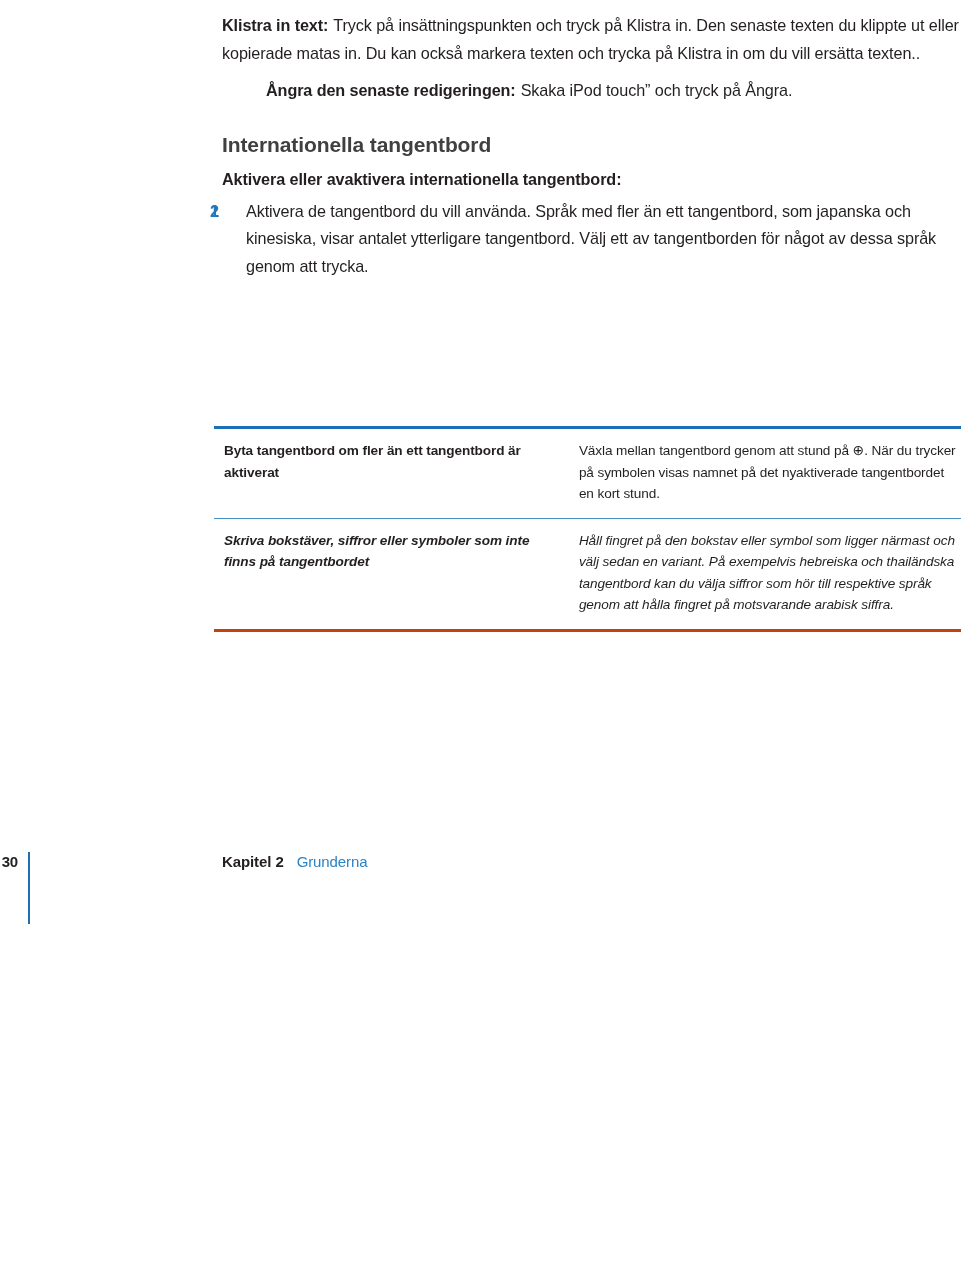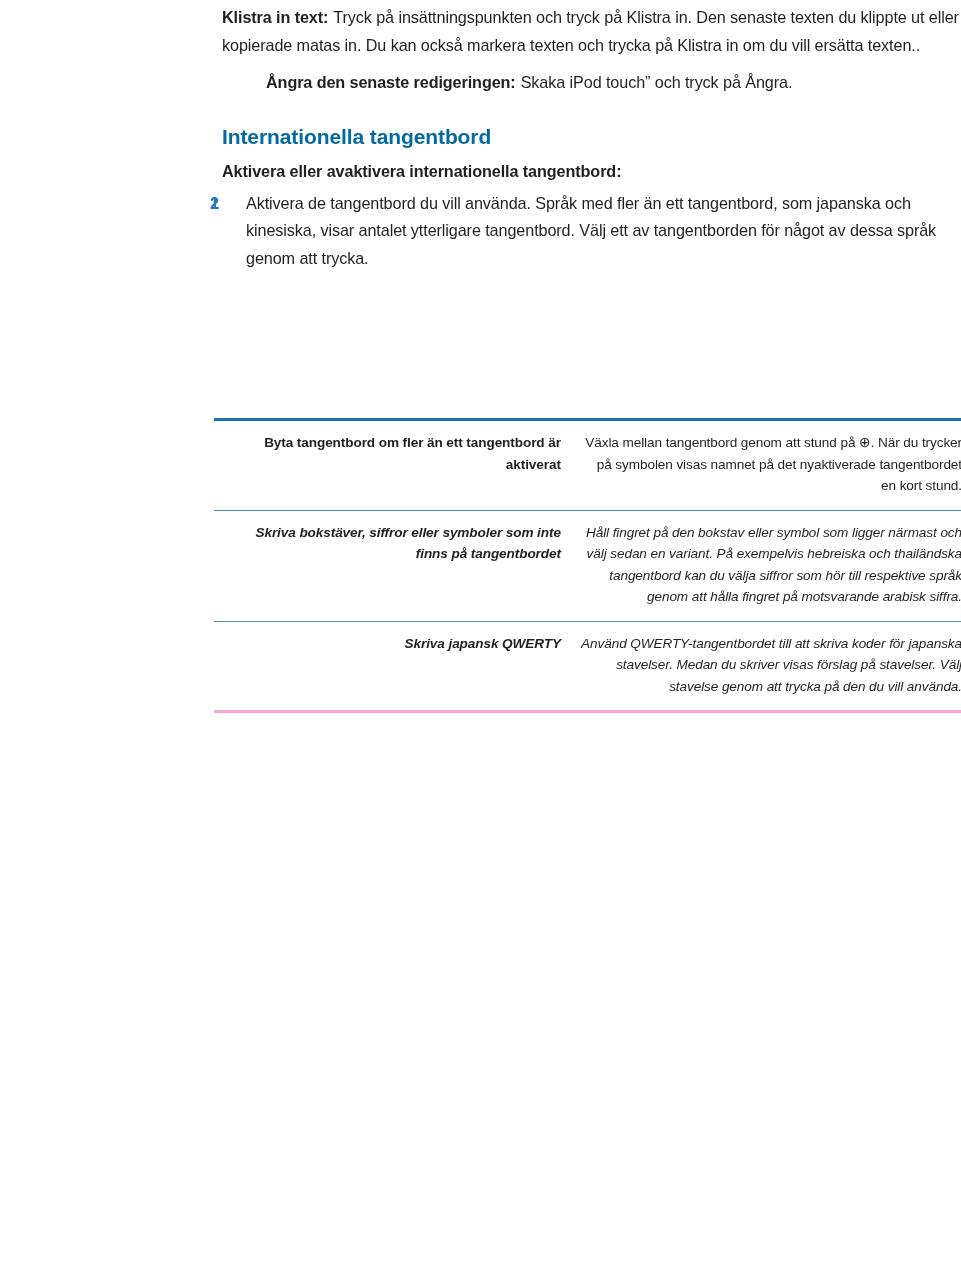--- a/index.html
+++ b/index.html
@@ -11,21 +11,21 @@
     width: 961px;
     height: 1276px;
     position: relative;
     font-family: "Liberation Sans", sans-serif;
     color: #231f20;
     -webkit-font-smoothing: antialiased;
   }
 
   .page {
     position: absolute;
-    left: 0; top: 4px;
+    left: 0; top: 12px;
     width: 961px;
     height: 912px;
     overflow: hidden;
   }
 
   
   .content {
     position: absolute;
     left: 222px;
     top: 0px;
@@ -44,21 +44,21 @@
   .lead {
     font-weight: bold;
   }
   .lead-gap { display: inline-block; width: 5px; }
 
   
   h2.section-heading {
     margin: 0;
     font-size: 21px;
     font-weight: bold;
-    color: #0369a1;
+    color: #404040;
     line-height: 26px;
     letter-spacing: -0.1px;
   }
 
   .intro-block {
     margin-top: 27px;
   }
   .intro-para {
     margin: 2px 0 0 0;
     font-size: 16.2px;
@@ -104,22 +104,21 @@
   }
 
   
   .task-table {
     position: absolute;
     left: 214px;
     top: 414px;
     width: 748px;
     border-collapse: collapse;
     border-top: 3px solid #1d6fb8;
-    border-bottom: 3px solid #f9a8d4;
-    text-align: right;
+    border-bottom: 3px solid #c2410c;
   }
   .task-table tr + tr > td {
     border-top: 1.5px solid #4a8fc4;
     font-style: italic;
   }
   .task-table td {
     vertical-align: top;
     padding: 11px 0 13px 0;
     font-size: 13.6px;
     line-height: 21.5px;
@@ -217,21 +216,22 @@
   <table class="task-table">
     <tbody>
       <tr>
         <td class="term">Byta tangentbord om fler än ett tangentbord är aktiverat</td>
         <td class="def"><span>Växla mellan tangentbord genom att stund på </span><span class="globe-icon">⊕</span><span>. När du trycker på symbolen visas namnet på det nyaktiverade tangentbordet en kort stund.</span></td>
       </tr>
       <tr>
         <td class="term">Skriva bokstäver, siffror eller symboler som inte finns på tangentbordet</td>
         <td class="def">Håll fingret på den bokstav eller symbol som ligger närmast och välj sedan en variant. På exempelvis hebreiska och thailändska tangentbord kan du välja siffror som hör till respektive språk genom att hålla fingret på motsvarande arabisk siffra.</td>
       </tr>
-      <tr>
-        <td class="term">Skriva japansk QWERTY</td>
-        <td class="def">Använd QWERTY-tangentbordet till att skriva koder för japanska stavelser. Medan du skriver visas förslag på stavelser. Välj stavelse genom att trycka på den du vill använda.</td>
-      </tr>
     </tbody>
   </table>
 
+  <div class="footer">
+    <div class="folio">30</div>
+    <div class="footer-rule"></div>
+    <div class="footer-text"><span class="chapter-label">Kapitel 2</span><span class="chapter-gap"></span><span class="chapter-title">Grunderna</span></div>
+  </div>
 
 </div>
 
 </body></html>

